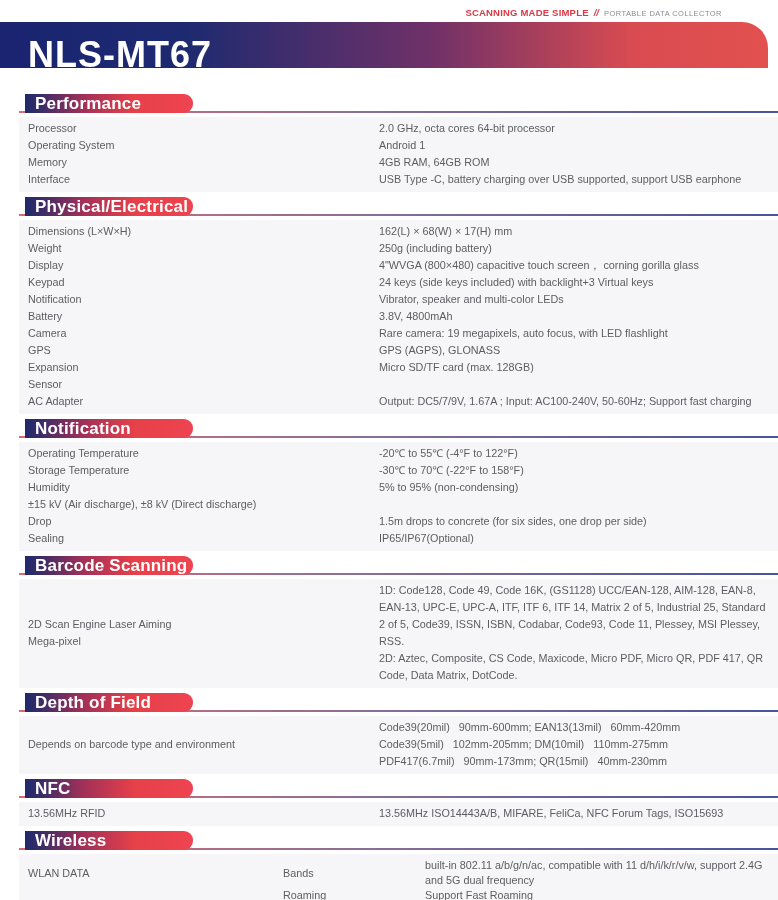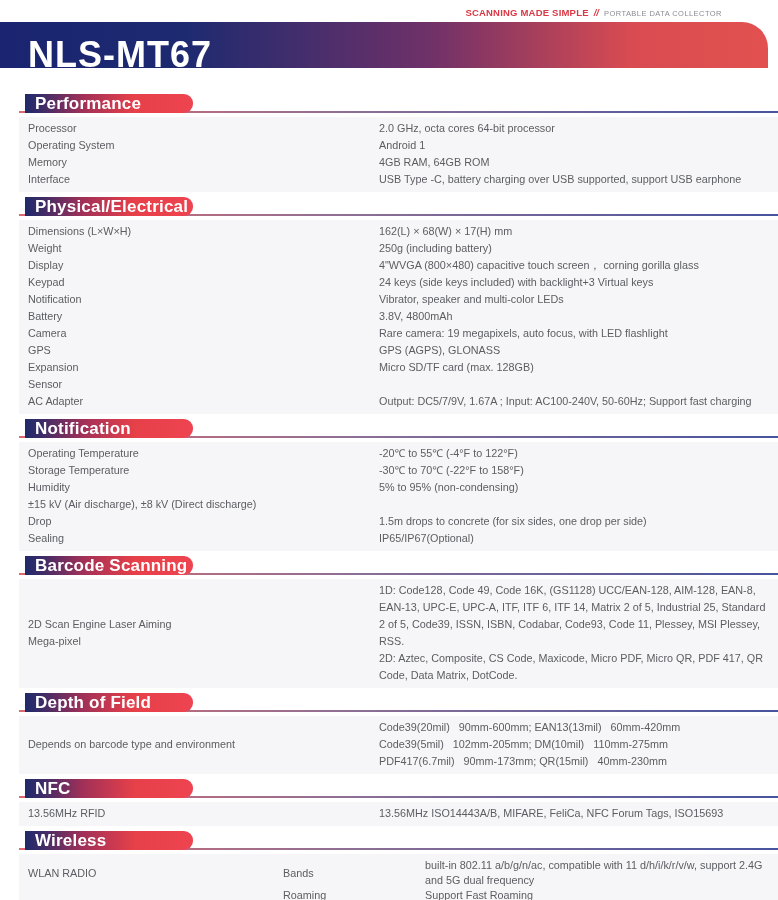--- a/index.html
+++ b/index.html
@@ -216,21 +216,21 @@
             <div class="val"><div>13.56MHz ISO14443A/B, MIFARE, FeliCa, NFC Forum Tags, ISO15693</div></div>
           </div>
         </div>
       </section>
       <section class="three s-wireless">
         <div class="shead">
           <div class="pill">Wireless</div>
         </div>
         <div class="panel">
           <div class="row">
-            <div class="lbl">WLAN RADIO</div>
+            <div class="lbl">WLAN DATA</div>
             <div class="sub">Bands</div>
             <div class="val"><div>built-in 802.11 a/b/g/n/ac, compatible with 11 d/h/i/k/r/v/w, support 2.4G and 5G dual frequency</div></div>
           </div>
           <div class="row">
             <div class="lbl"></div>
             <div class="sub">Roaming</div>
             <div class="val"><div>Support Fast Roaming</div></div>
           </div>
         </div>
       </section>

